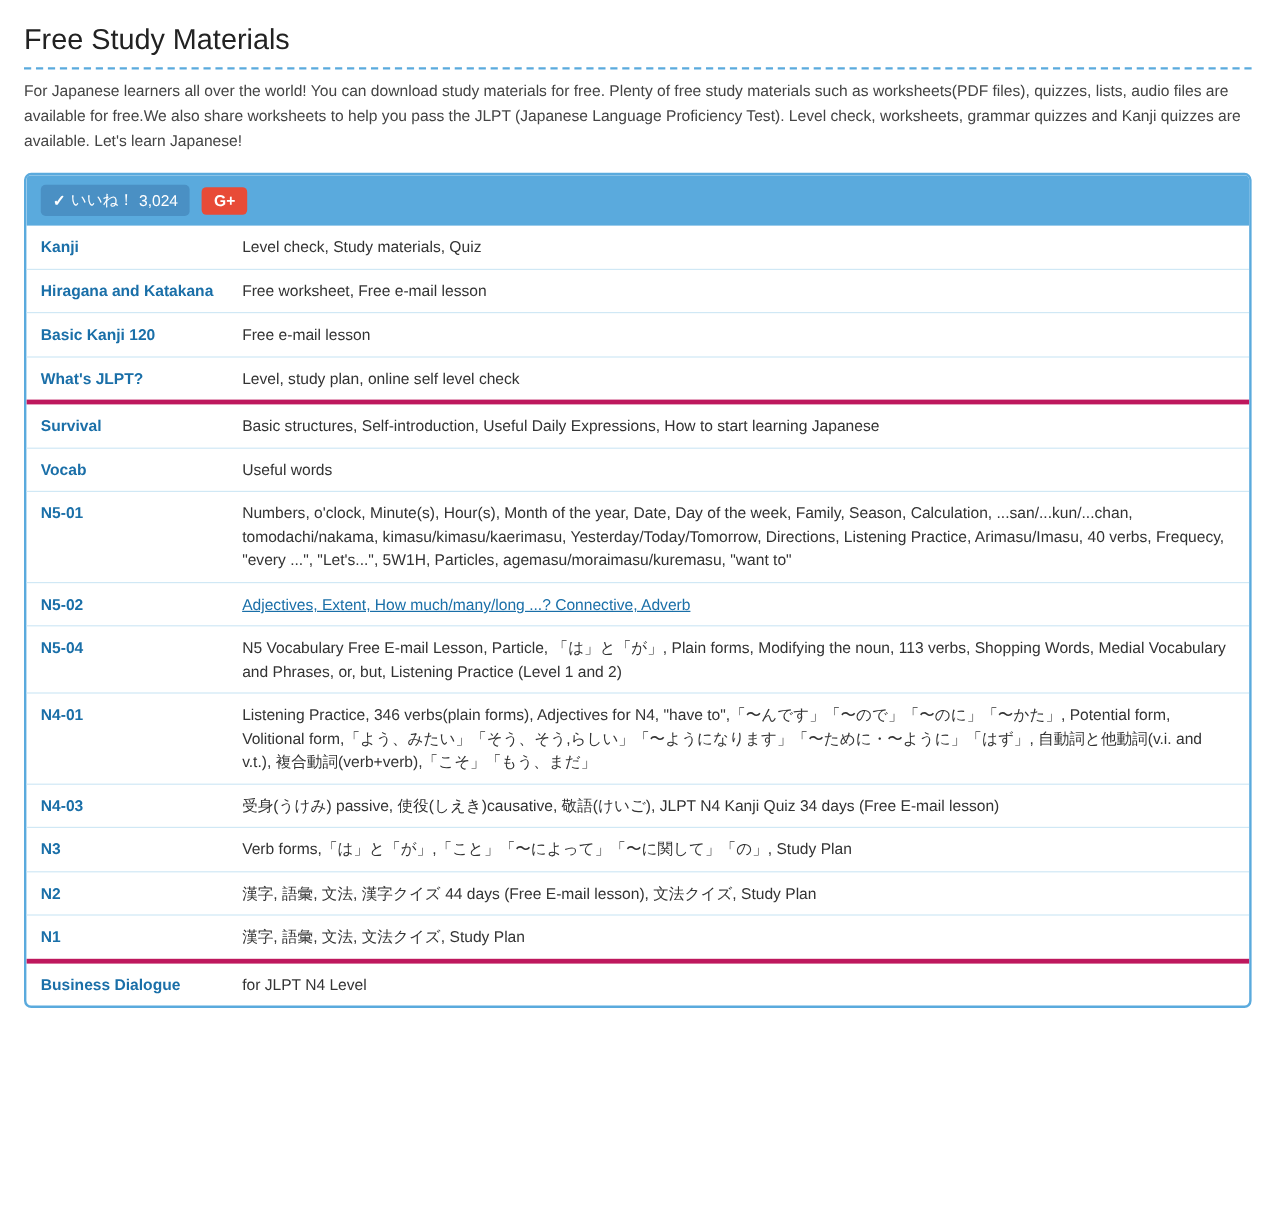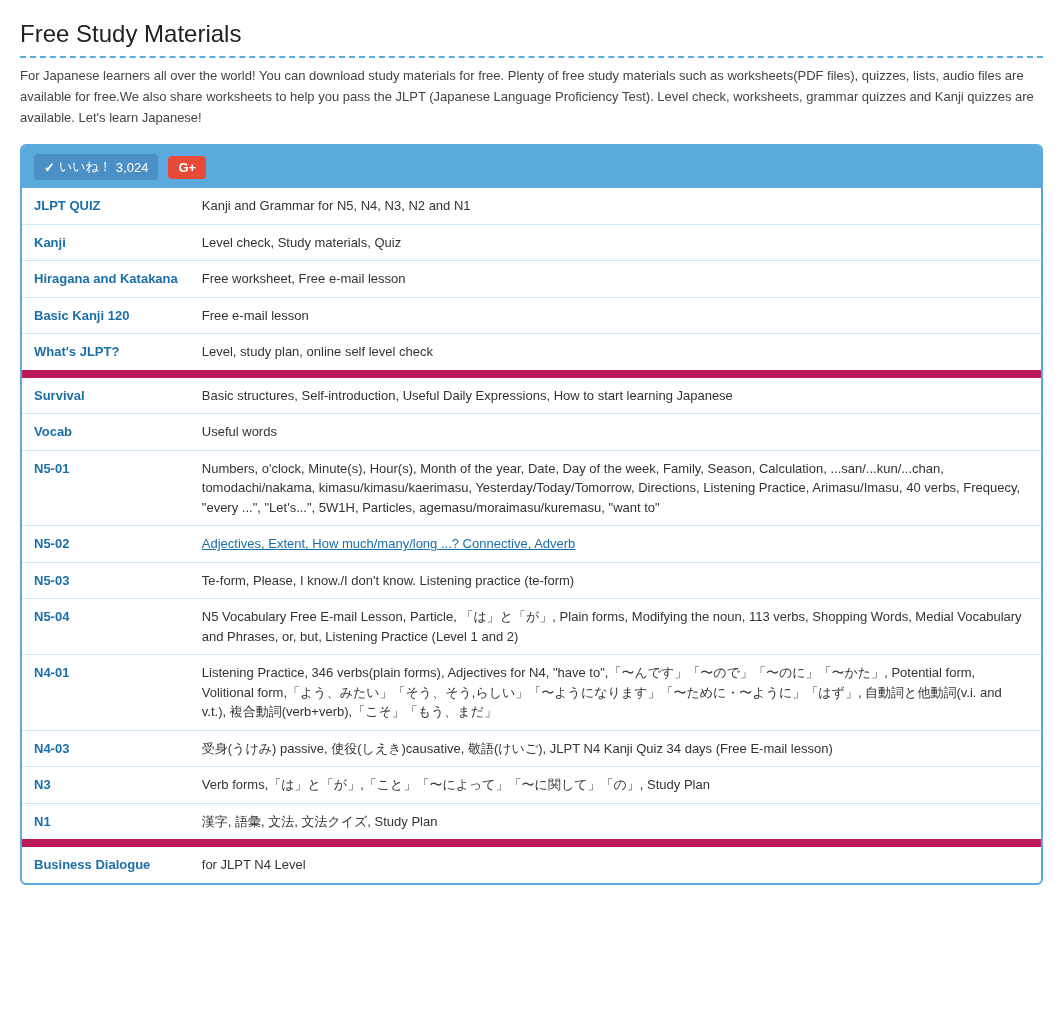--- a/index.html
+++ b/index.html
@@ -89,45 +89,41 @@
       text-decoration: none;
     }
     .content-cell {
       color: #333;
     }
     .content-cell a {
       color: #1a6fa8;
       text-decoration: underline;
     }
     tr.section-sep td {
-      border-top: 8px solid #be185d;
+      border-top: 4px solid #be185d;
     }
   </style>
 </head>
 <body>
 
 <h1 class="page-title">Free Study Materials</h1>
 <p class="description">For Japanese learners all over the world! You can download study materials for free. Plenty of free study materials such as worksheets(PDF files), quizzes, lists, audio files are available for free.We also share worksheets to help you pass the JLPT (Japanese Language Proficiency Test). Level check, worksheets, grammar quizzes and Kanji quizzes are available. Let's learn Japanese!</p>
 
 <div class="main-container">
   <div class="social-bar">
     <button class="like-btn">
       <span class="check-icon">✓</span>
       <span>いいね！</span>
       <span>3,024</span>
     </button>
     <button class="gplus-btn">G+</button>
   </div>
 
   <table>
     <tbody id="table-body">
-        <tr>
-          <td class="cat-label"><a href="#">JLPT QUIZ</a></td>
-          <td class="content-cell">Kanji and Grammar for N5, N4, N3, N2 and N1</td>
-        </tr>
         <tr>
           <td class="cat-label"><a href="#">Kanji</a></td>
           <td class="content-cell">Level check, Study materials, Quiz</td>
         </tr>
         <tr>
           <td class="cat-label"><a href="#">Hiragana and Katakana</a></td>
           <td class="content-cell">Free worksheet, Free e-mail lesson</td>
         </tr>
         <tr>
           <td class="cat-label"><a href="#">Basic Kanji 120</a></td>
@@ -147,40 +143,40 @@
         </tr>
         <tr>
           <td class="cat-label"><a href="#">N5-01</a></td>
           <td class="content-cell">Numbers, o'clock, Minute(s), Hour(s), Month of the year, Date, Day of the week, Family, Season, Calculation, ...san/...kun/...chan, tomodachi/nakama, kimasu/kimasu/kaerimasu, Yesterday/Today/Tomorrow, Directions, Listening Practice, Arimasu/Imasu, 40 verbs, Frequecy, "every ...", "Let's...", 5W1H, Particles, agemasu/moraimasu/kuremasu, "want to"</td>
         </tr>
         <tr>
           <td class="cat-label"><a href="#">N5-02</a></td>
           <td class="content-cell"><a href="#">Adjectives, Extent, How much/many/long ...? Connective, Adverb</a></td>
         </tr>
         <tr>
-          <td class="cat-label"><a href="#">N5-03</a></td>
-          <td class="content-cell">Te-form, Please, I know./I don't know. Listening practice (te-form)</td>
-        </tr>
-        <tr>
           <td class="cat-label"><a href="#">N5-04</a></td>
           <td class="content-cell">N5 Vocabulary Free E-mail Lesson, Particle, 「は」と「が」, Plain forms, Modifying the noun, 113 verbs, Shopping Words, Medial Vocabulary and Phrases, or, but, Listening Practice (Level 1 and 2)</td>
         </tr>
         <tr>
           <td class="cat-label"><a href="#">N4-01</a></td>
           <td class="content-cell">Listening Practice, 346 verbs(plain forms), Adjectives for N4, "have to",「〜んです」「〜ので」「〜のに」「〜かた」, Potential form, Volitional form,「よう、みたい」「そう、そう,らしい」「〜ようになります」「〜ために・〜ように」「はず」, 自動詞と他動詞(v.i. and v.t.), 複合動詞(verb+verb),「こそ」「もう、まだ」</td>
         </tr>
         <tr>
           <td class="cat-label"><a href="#">N4-03</a></td>
           <td class="content-cell">受身(うけみ) passive, 使役(しえき)causative, 敬語(けいご), JLPT N4 Kanji Quiz 34 days (Free E-mail lesson)</td>
         </tr>
         <tr>
           <td class="cat-label"><a href="#">N3</a></td>
           <td class="content-cell">Verb forms,「は」と「が」,「こと」「〜によって」「〜に関して」「の」, Study Plan</td>
         </tr>
         <tr>
+          <td class="cat-label"><a href="#">N2</a></td>
+          <td class="content-cell">漢字, 語彙, 文法, 漢字クイズ 44 days (Free E-mail lesson), 文法クイズ, Study Plan</td>
+        </tr>
+        <tr>
           <td class="cat-label"><a href="#">N1</a></td>
           <td class="content-cell">漢字, 語彙, 文法, 文法クイズ, Study Plan</td>
         </tr>
         <tr class="section-sep">
           <td class="cat-label"><a href="#">Business Dialogue</a></td>
           <td class="content-cell">for JLPT N4 Level</td>
         </tr>
       </tbody>
   </table>
 </div>

